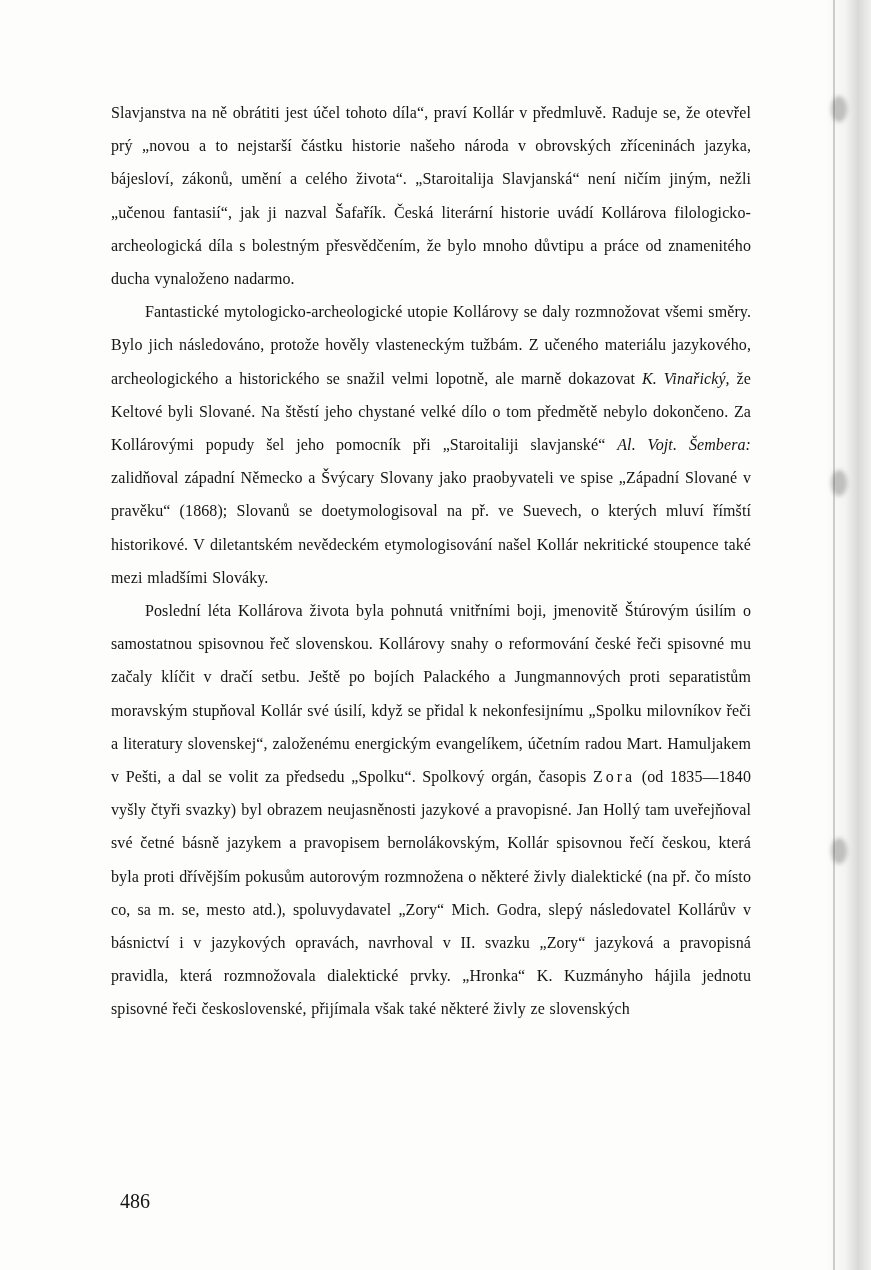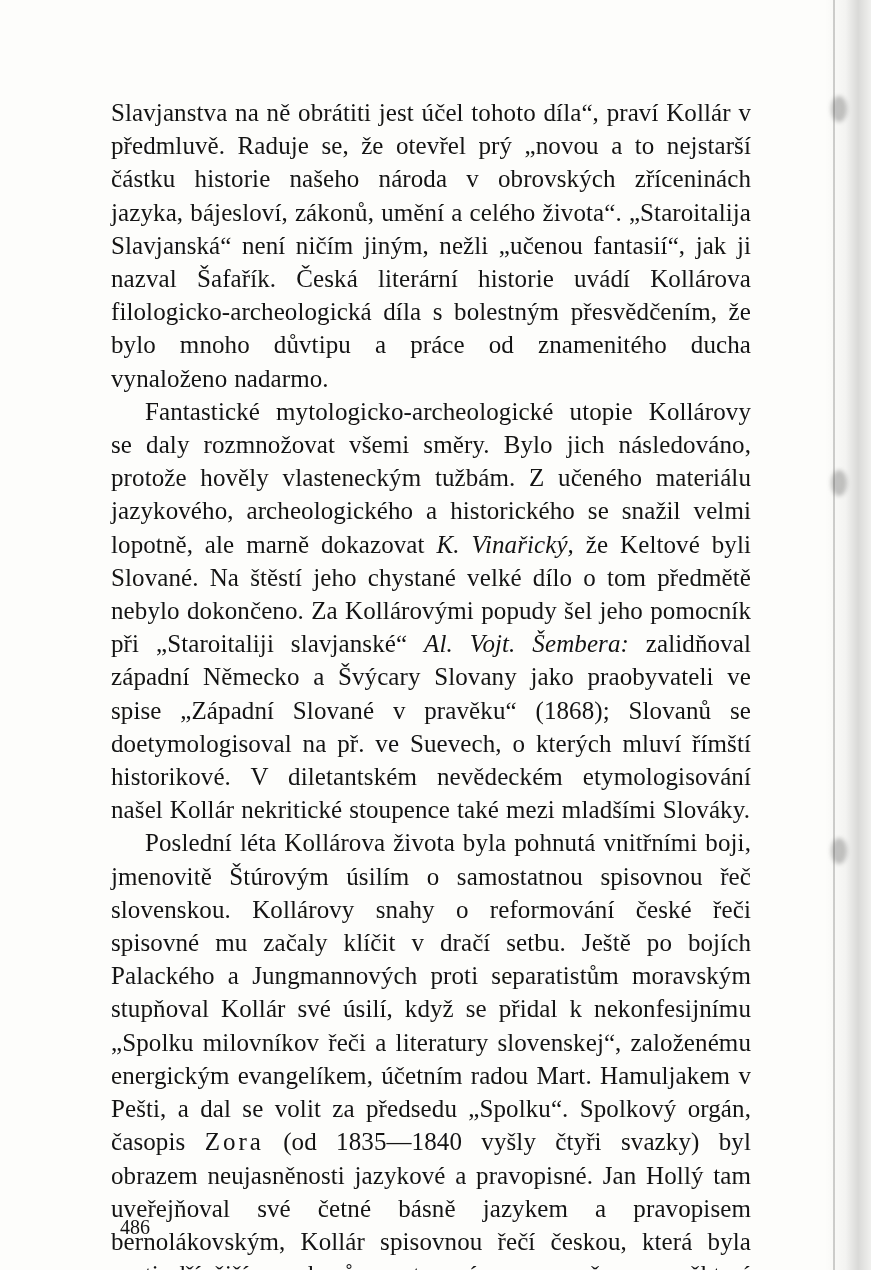--- a/index.html
+++ b/index.html
@@ -48,37 +48,37 @@
   .scan-blob.b3 { top: 838px; height: 26px; }
 
   .textblock {
     position: absolute;
     left: 111px;
     top: 96px;
     width: 640px;
   }
   p {
     margin: 0;
-    font-size: 25px;
+    font-size: 16px;
     line-height: 33.2px;
     text-align: justify;
     text-justify: inter-word;
     color: #141414;
     letter-spacing: 0.1px;
     word-spacing: 0.6px;
   }
   p + p {
     text-indent: 34px;
   }
   .it { font-style: italic; }
   .sp { letter-spacing: 3px; margin-top: 36px; }
   .folio {
     position: absolute;
     left: 120px;
-    top: 1216px;
+    top: 1190px;
     font-size: 20px;
     color: #141414;
     font-family: "Liberation Serif", serif;
     text-align: right;
   }
 </style>
 </head>
 <body>
 
 <div class="page">

